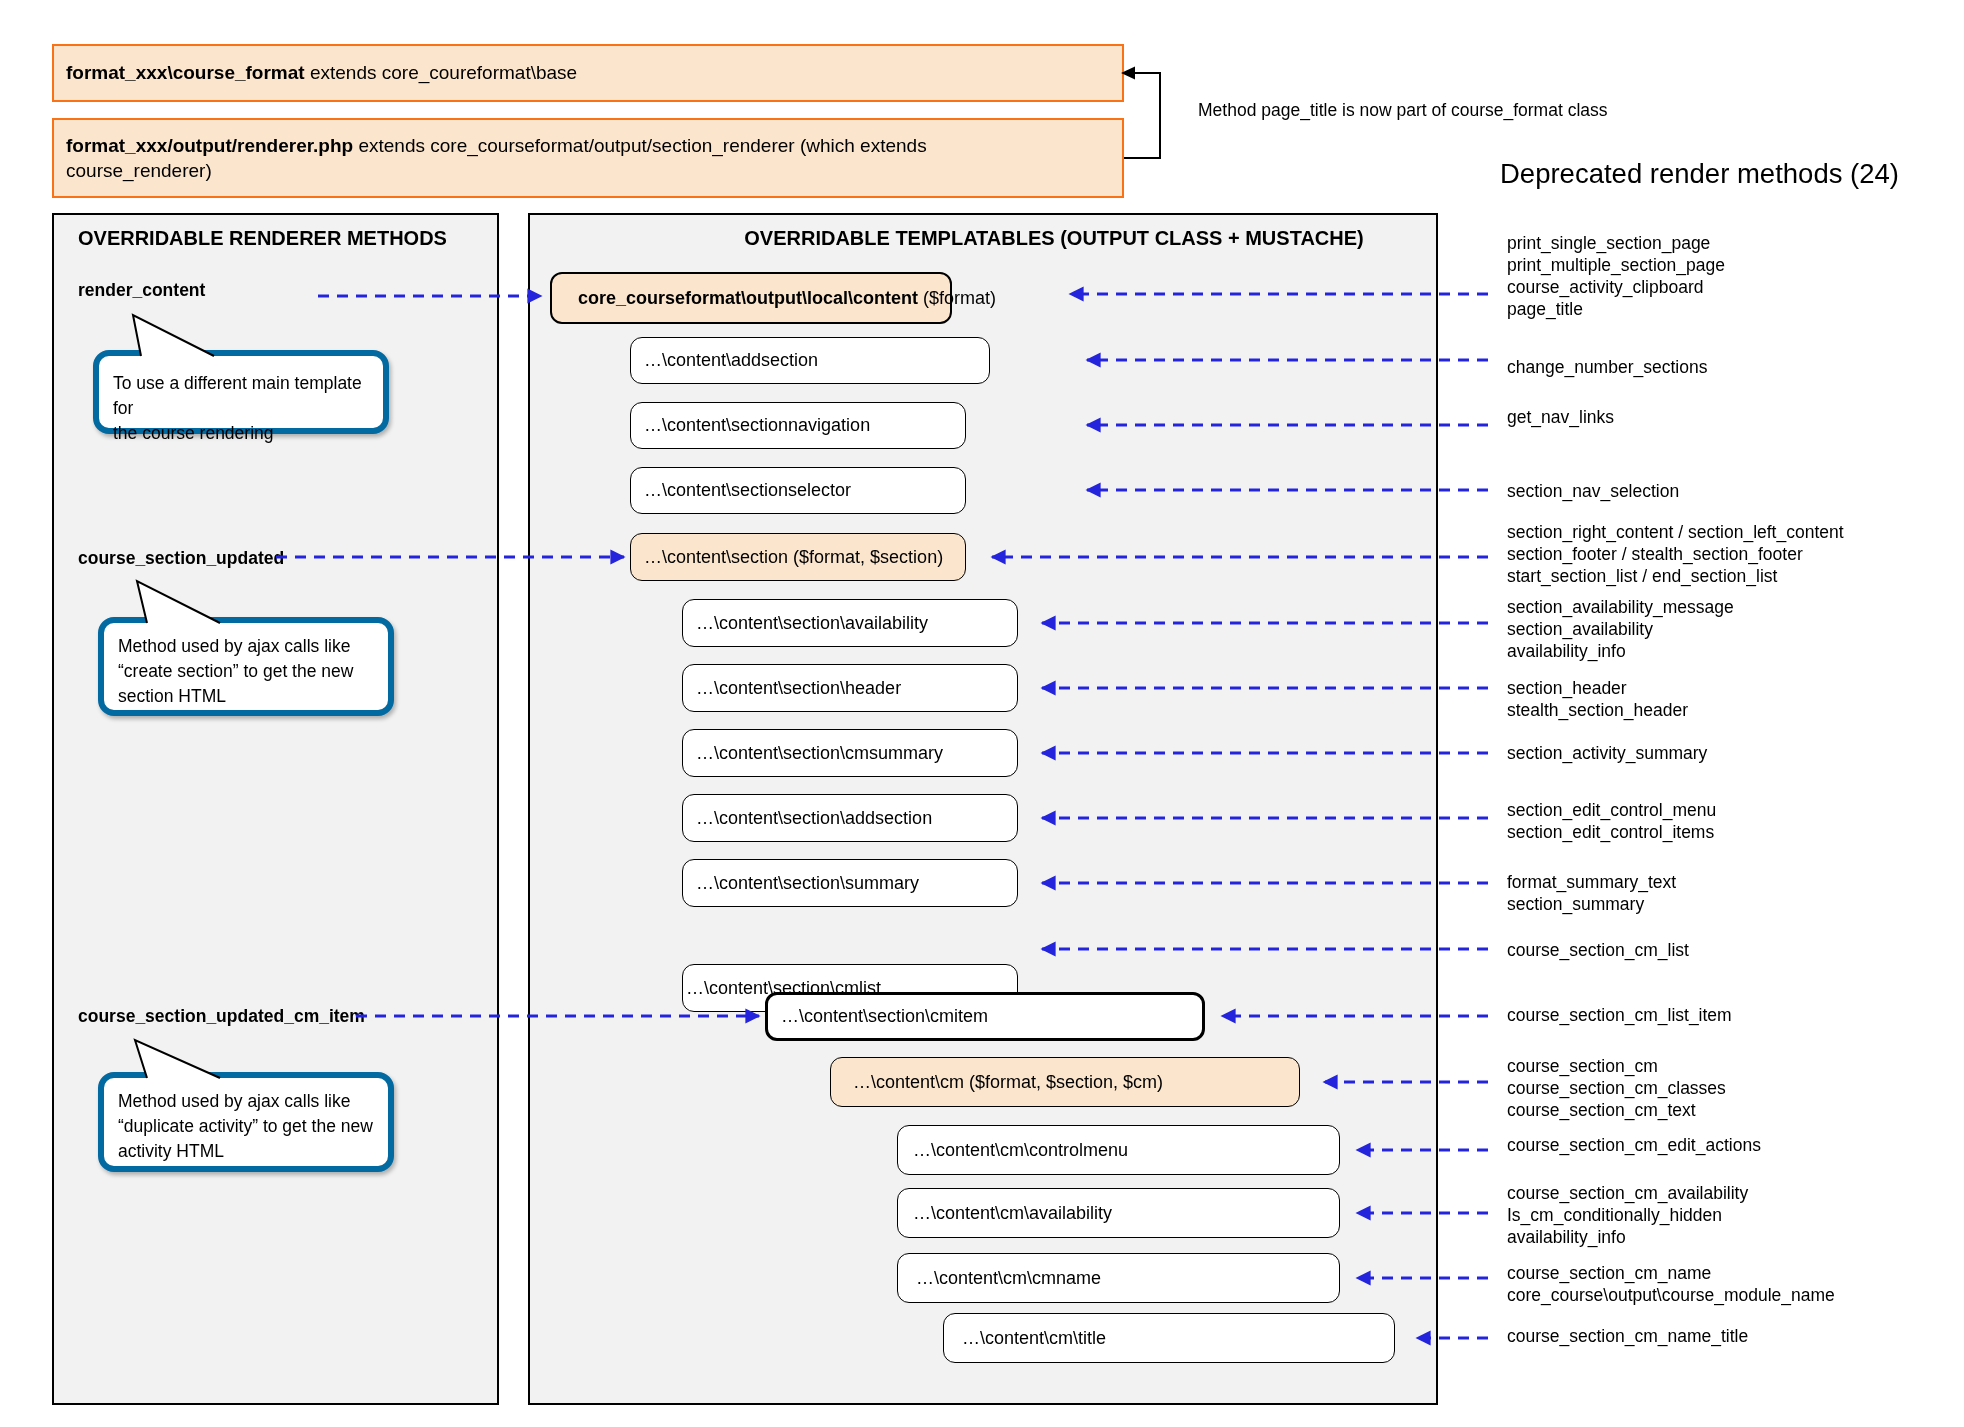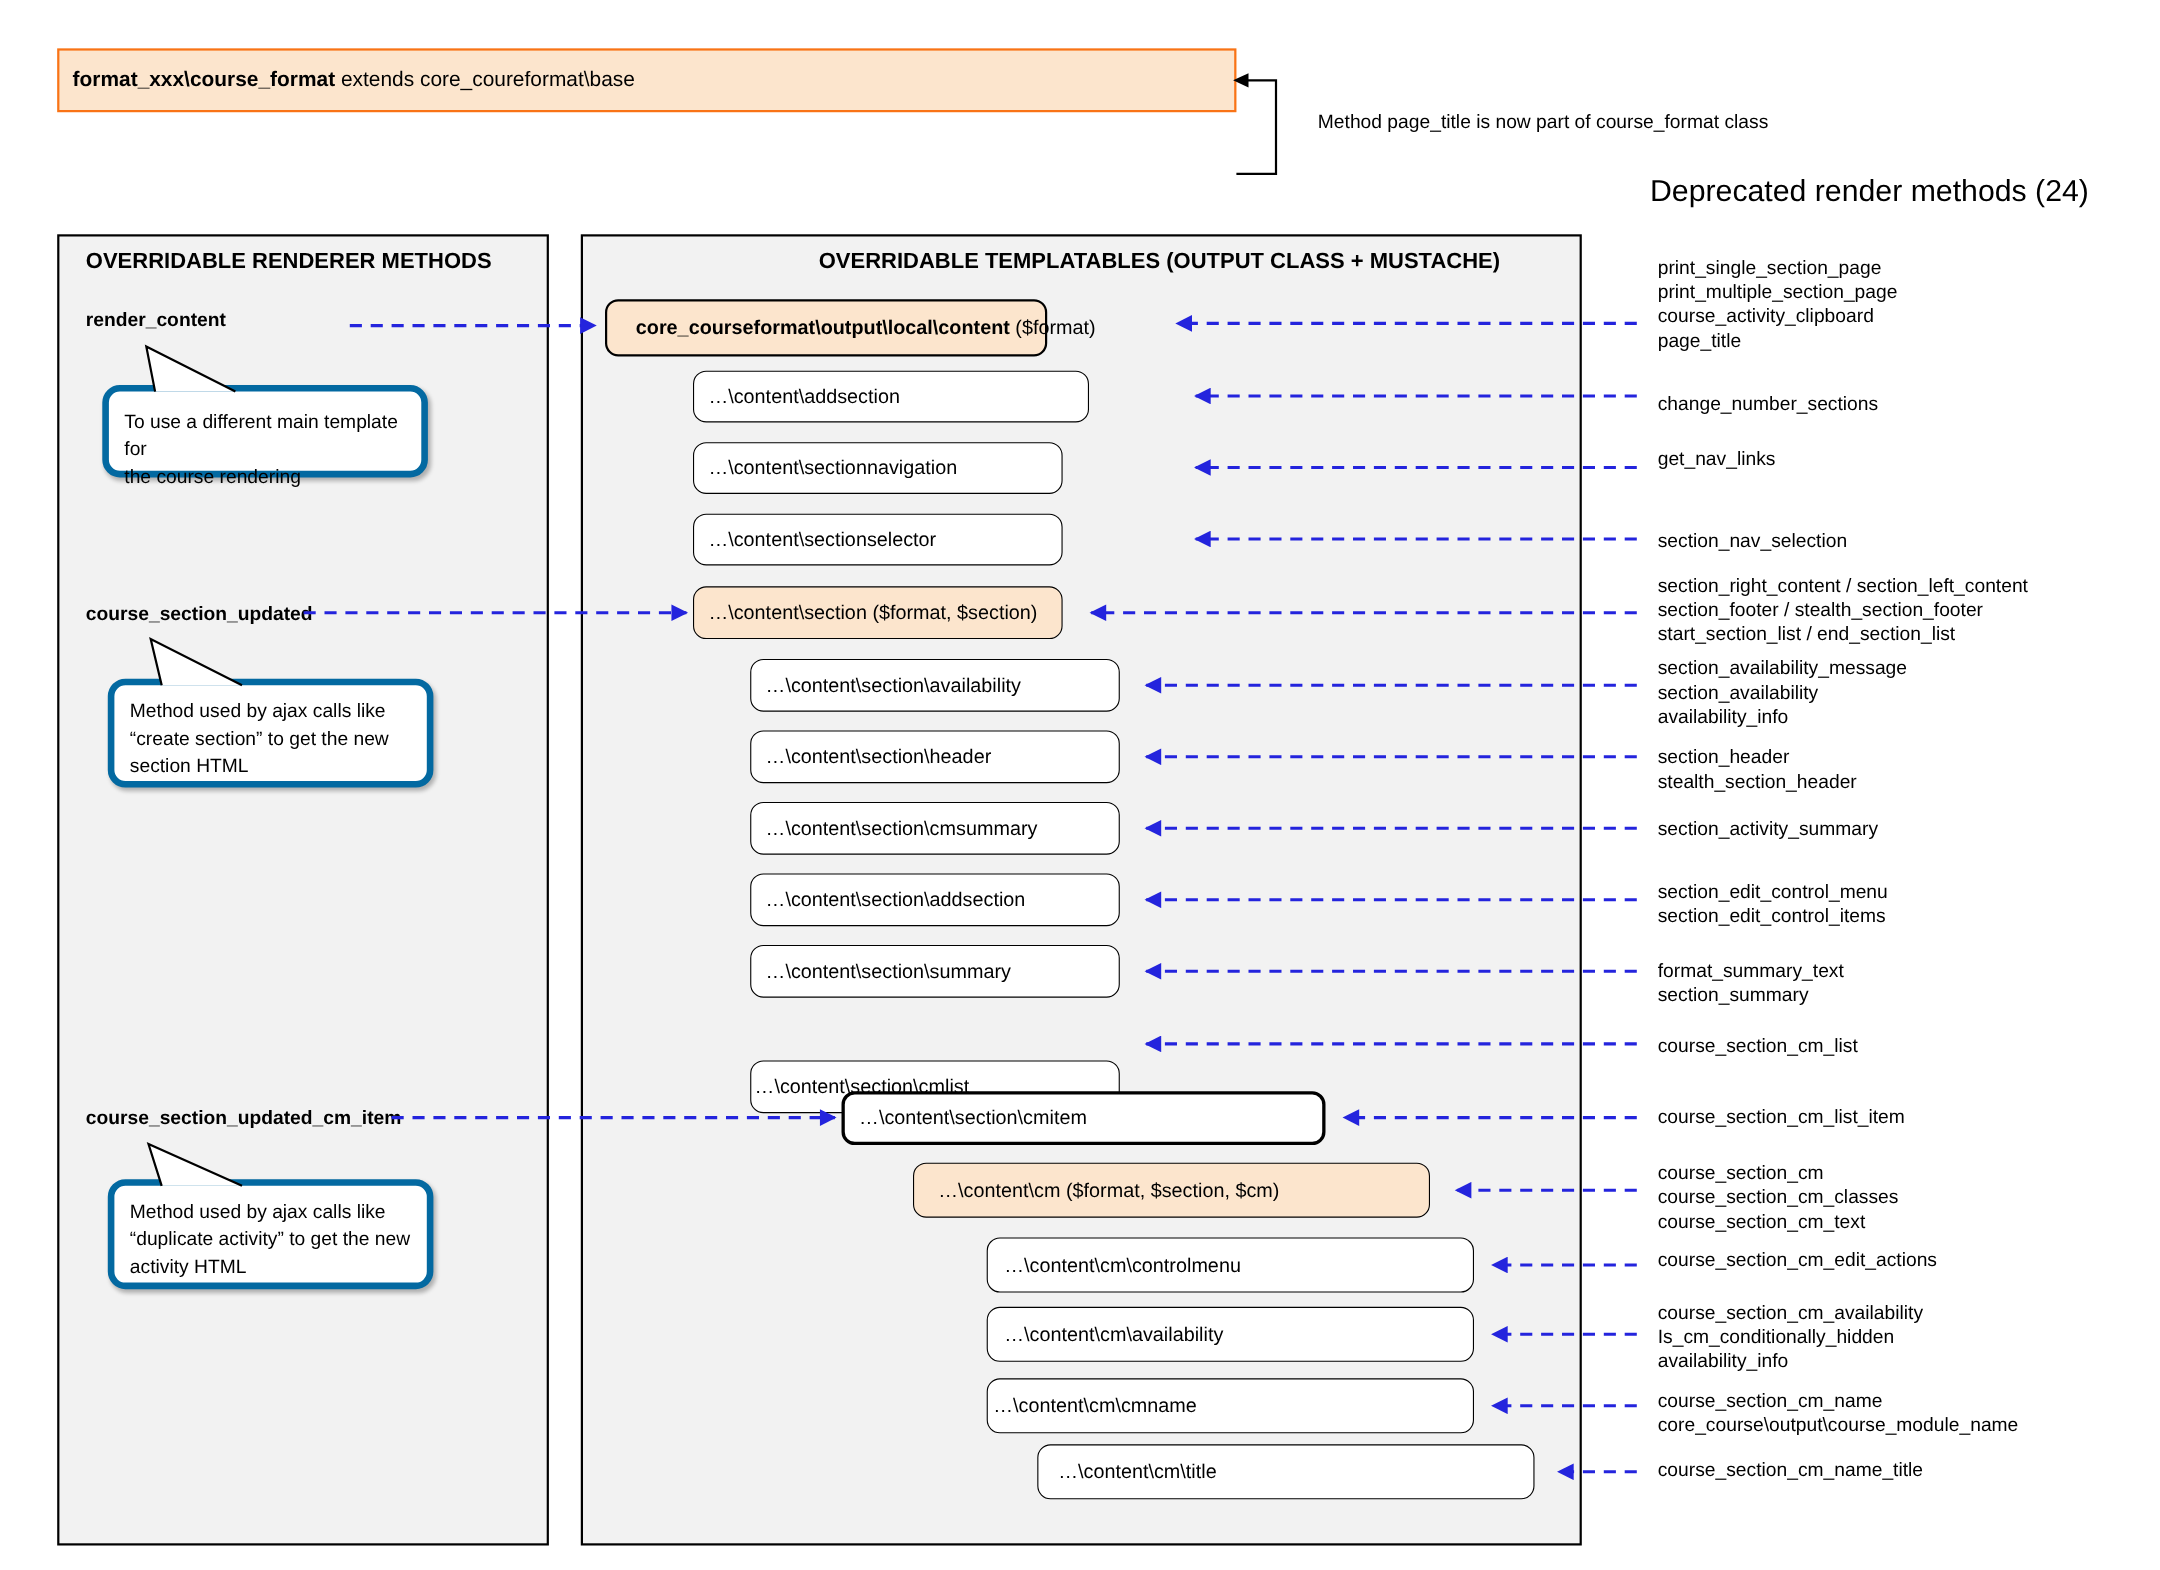--- a/index.html
+++ b/index.html
@@ -40,20 +40,22 @@
   .dgroup{position:absolute;left:1507px;font-size:17.5px;line-height:22px;white-space:pre;}
   
   #overlay{position:absolute;left:0;top:0;width:1964px;height:1427px;pointer-events:none;}
 </style>
 </head>
 <body>
 
 <div id="page" style="--accent: #fce5cd; --panelbg: #f2f2f2;">
 
   <div class="topbox" id="topbox1"><span><b>format_xxx\course_format</b><span> extends core_coureformat\base</span></span></div>
+  <div class="topbox" id="topbox2"><span><b>format_xxx/output/renderer.php</b><span> extends core_courseformat/output/section_renderer (which extends
+course_renderer)</span></span></div>
 
   <div class="abs" id="note">Method page_title is now part of course_format class</div>
   <div class="abs" id="dep-heading">Deprecated render methods (24)</div>
 
   <div class="panel" id="leftpanel"></div>
   <div class="panel" id="midpanel"></div>
   <div class="paneltitle" id="lefttitle">OVERRIDABLE RENDERER METHODS</div>
   <div class="paneltitle" id="midtitle">OVERRIDABLE TEMPLATABLES (OUTPUT CLASS + MUSTACHE)</div>
 
   <div class="method" style="top:280px;">render_content</div>
@@ -78,21 +80,21 @@
       <div class="tbox" style="left: 682px; top: 599px; width: 336px; height: 48px; padding-left: 13px;"><span>…\content\section\availability</span></div>
       <div class="tbox" style="left: 682px; top: 664px; width: 336px; height: 48px; padding-left: 13px;"><span>…\content\section\header</span></div>
       <div class="tbox" style="left: 682px; top: 729px; width: 336px; height: 48px; padding-left: 13px;"><span>…\content\section\cmsummary</span></div>
       <div class="tbox" style="left: 682px; top: 794px; width: 336px; height: 48px; padding-left: 13px;"><span>…\content\section\addsection</span></div>
       <div class="tbox" style="left: 682px; top: 859px; width: 336px; height: 48px; padding-left: 13px;"><span>…\content\section\summary</span></div>
       <div class="tbox" style="left: 682px; top: 925px; width: 336px; height: 48px; padding-left: 3px; margin-top: 39px;"><span>…\content\section\cmlist</span></div>
       <div class="tbox" style="left: 765px; top: 992px; width: 440px; height: 49px; padding-left: 13px; border-width: 3px;"><span>…\content\section\cmitem</span></div>
       <div class="tbox accent" style="left: 830px; top: 1057px; width: 470px; height: 50px; padding-left: 22px;"><span>…\content\cm ($format, $section, $cm)</span></div>
       <div class="tbox" style="left: 897px; top: 1125px; width: 443px; height: 50px; padding-left: 15px;"><span>…\content\cm\controlmenu</span></div>
       <div class="tbox" style="left: 897px; top: 1188px; width: 443px; height: 50px; padding-left: 15px;"><span>…\content\cm\availability</span></div>
-      <div class="tbox" style="left: 897px; top: 1253px; width: 443px; height: 50px; padding-left: 5px;"><span>…\content\cm\cmname</span></div>
+      <div class="tbox" style="left: 897px; top: 1253px; width: 443px; height: 50px; padding-left: 18px;"><span>…\content\cm\cmname</span></div>
       <div class="tbox" style="left: 943px; top: 1313px; width: 452px; height: 50px; padding-left: 18px;"><span>…\content\cm\title</span></div>
     </div>
 
   <div id="dgroups">
       <div class="dgroup" style="top: 232px;">print_single_section_page
 print_multiple_section_page
 course_activity_clipboard
 page_title</div>
       <div class="dgroup" style="top: 356px;">change_number_sections</div>
       <div class="dgroup" style="top: 406px;">get_nav_links</div>

